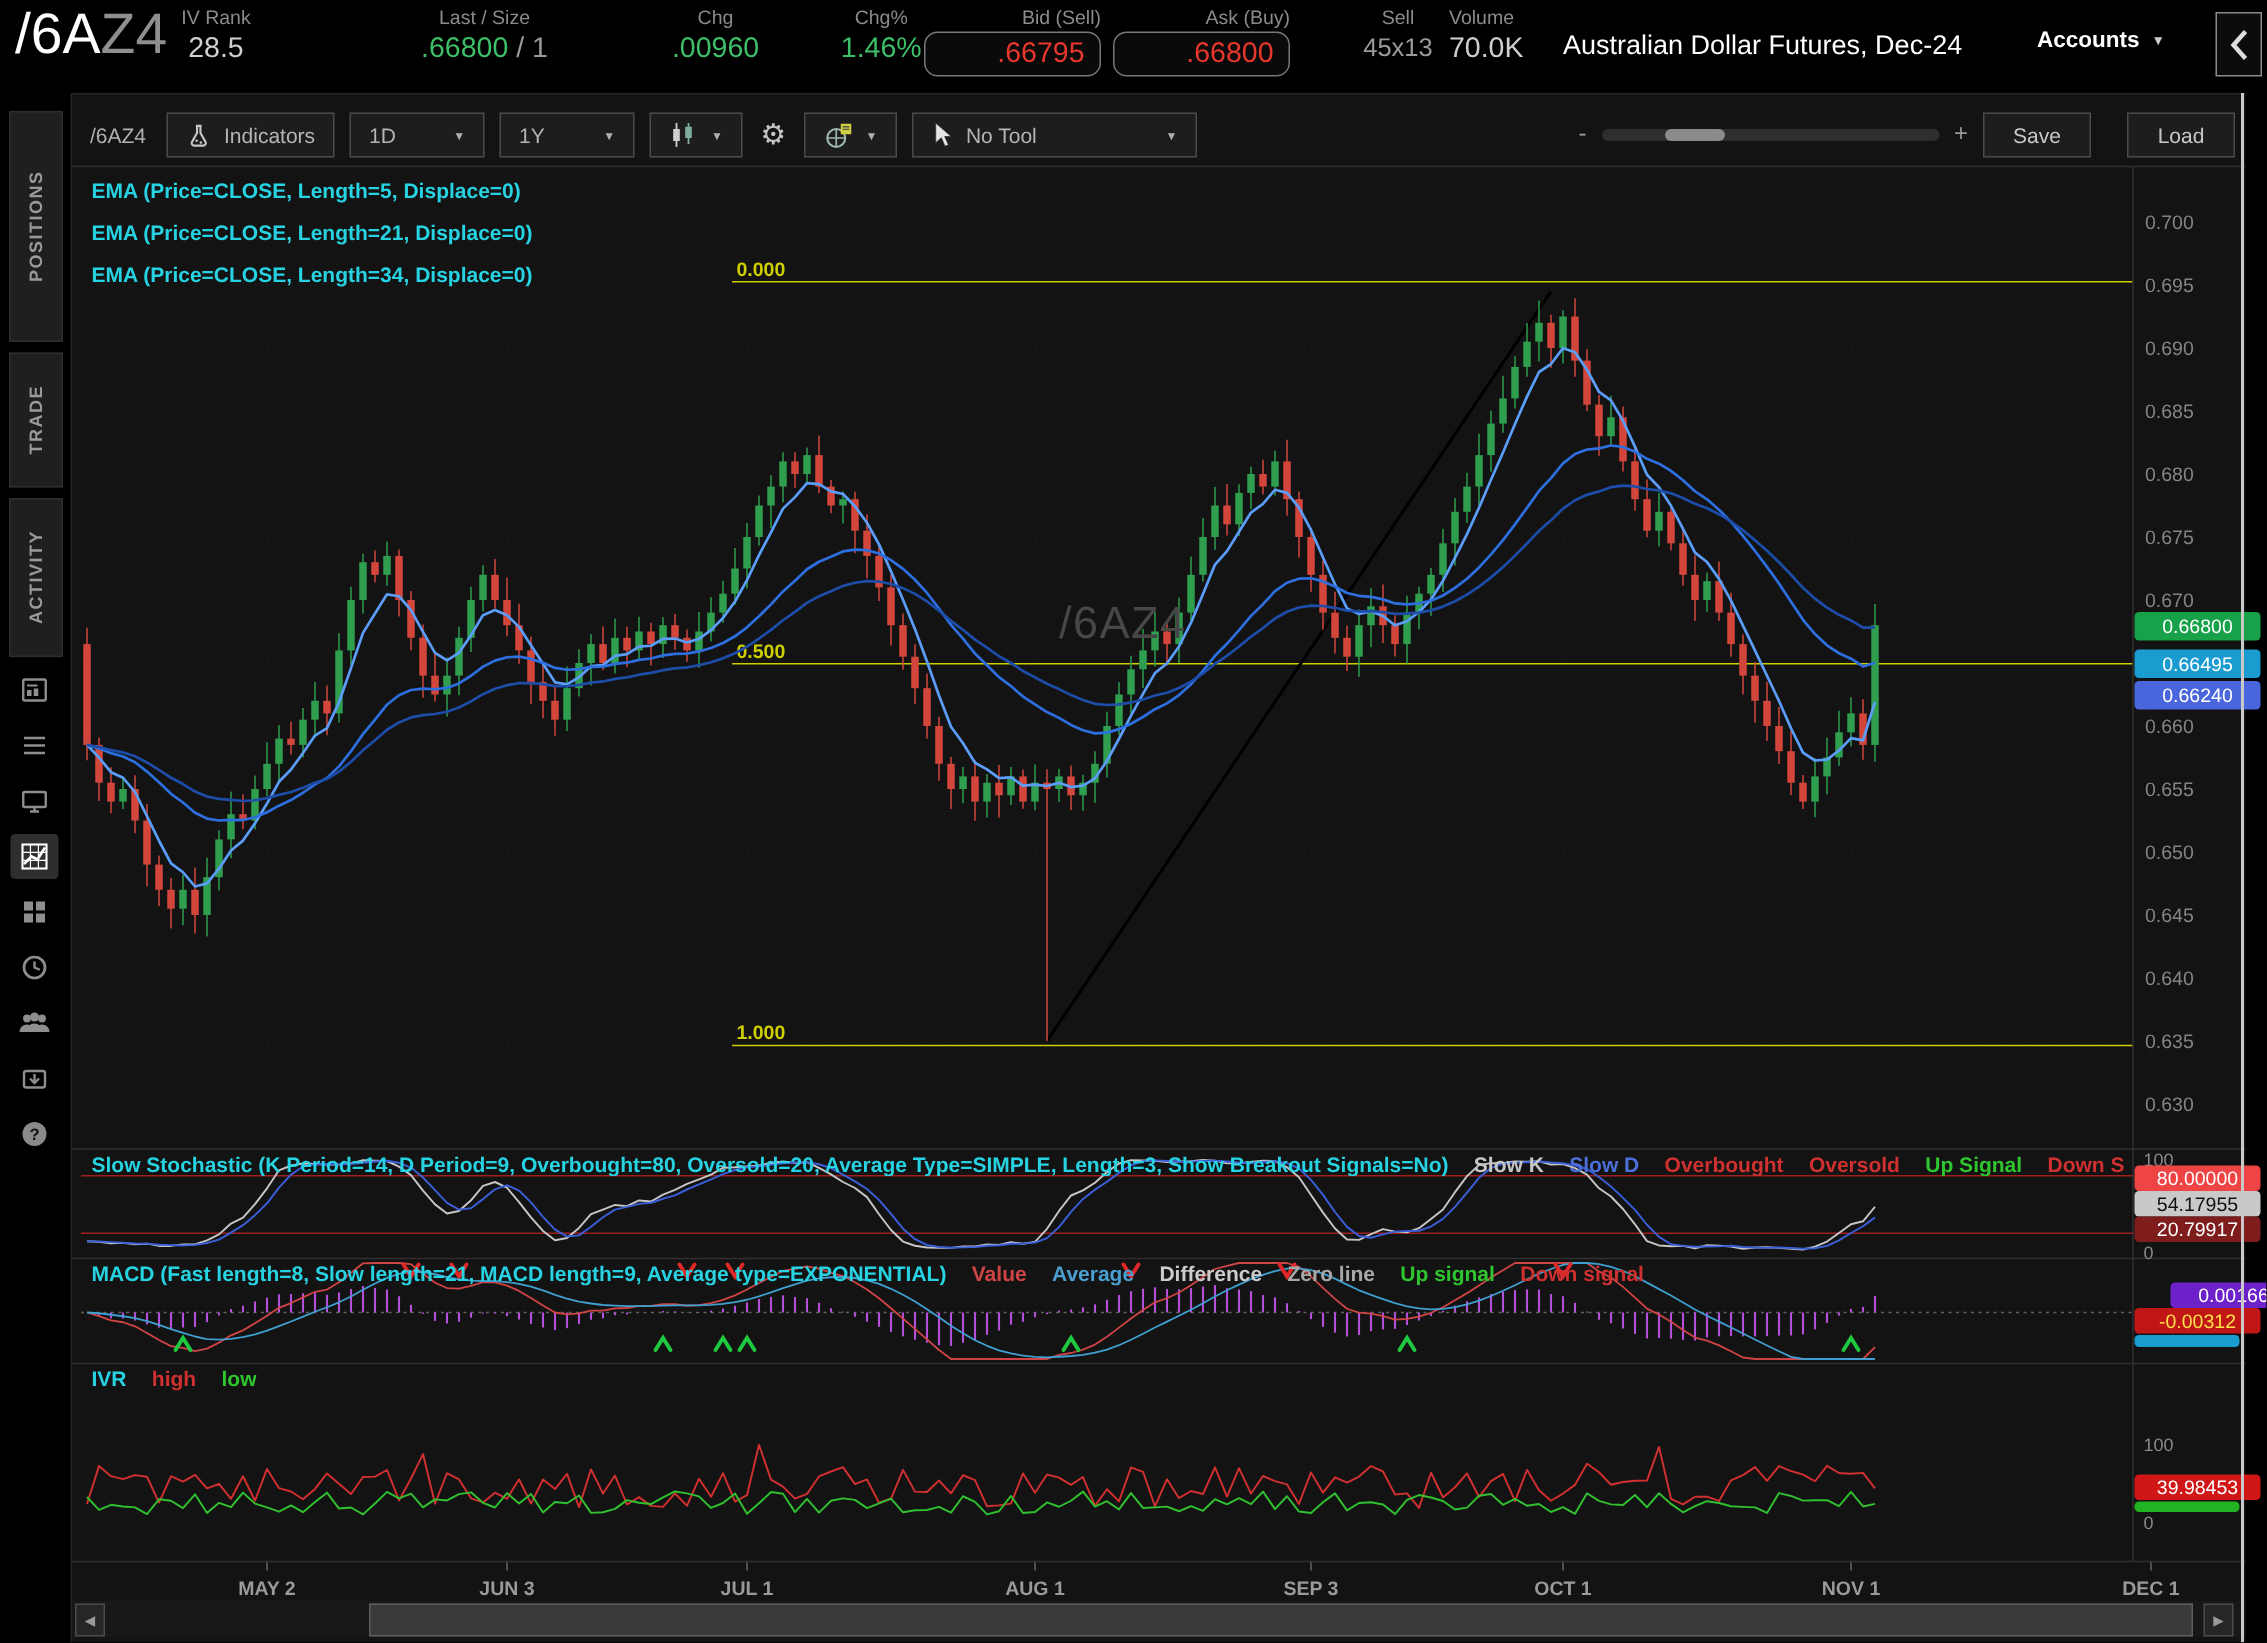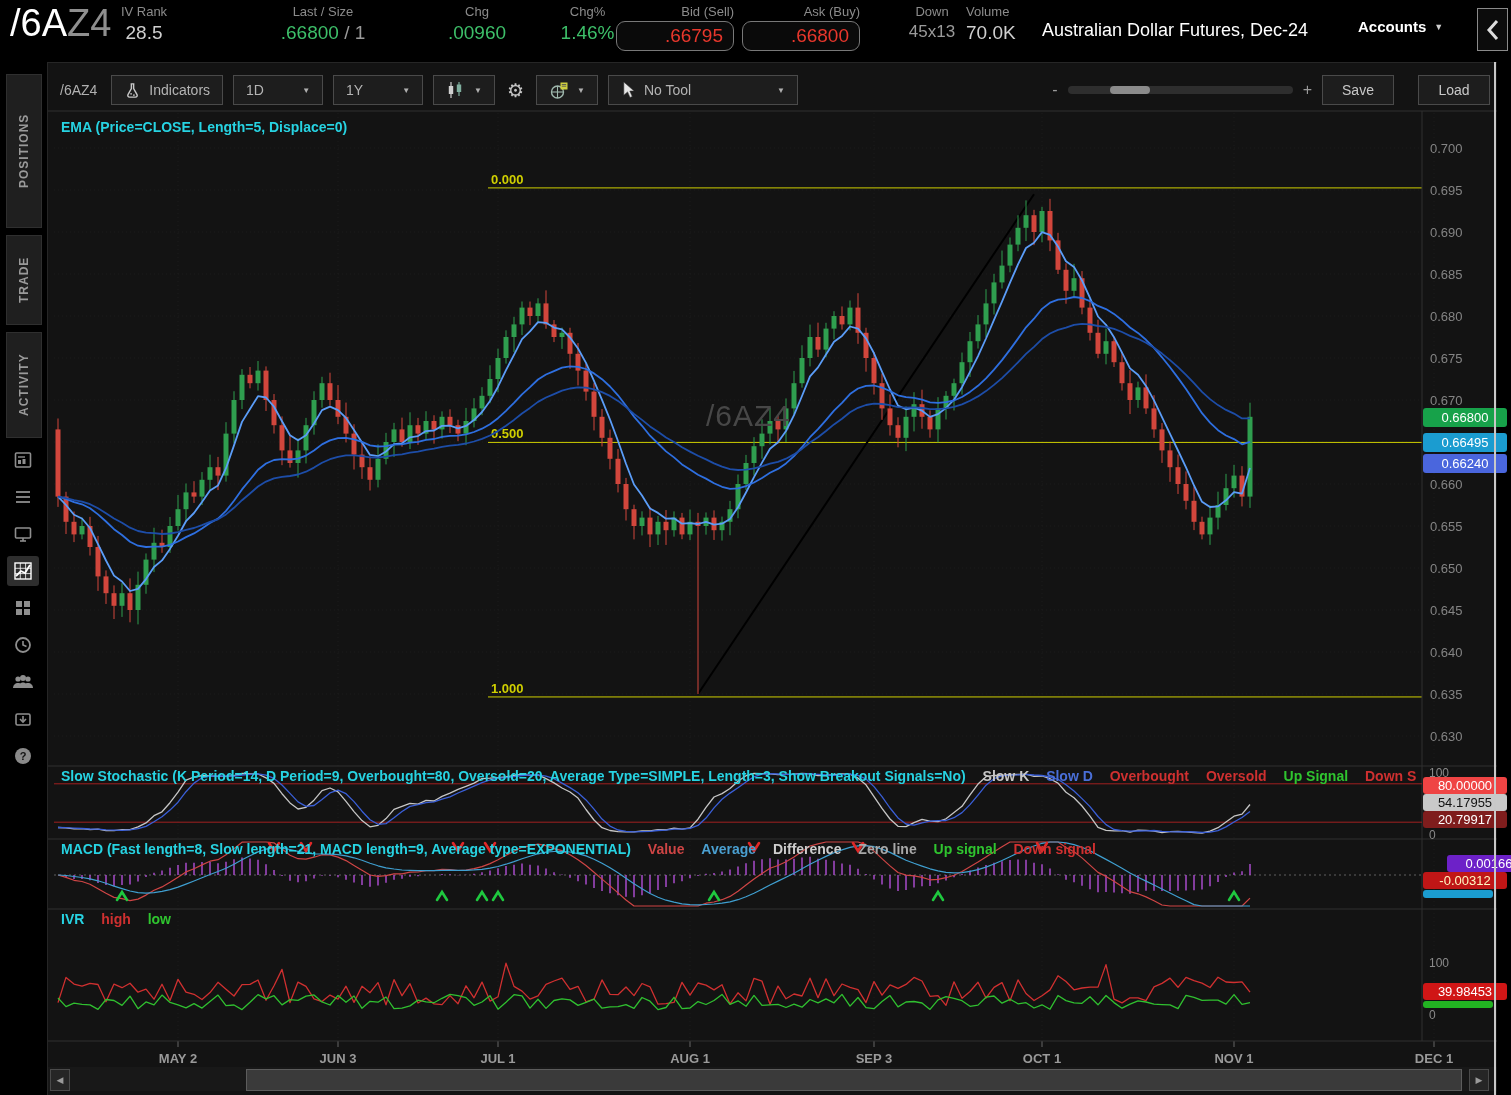--- a/index.html
+++ b/index.html
@@ -118,21 +118,21 @@
           <span class="red">.66795</span>
         </div>
     </div>
     <div class="hcol" style="left:742px;width:118px;">
       <div class="hlab" style="text-align:right;">Ask (Buy)</div>
       <div class="pricebox">
           <span class="red">.66800</span>
         </div>
     </div>
     <div class="hcol" style="left:888px;width:88px;">
-      <div class="hlab">Down</div>
+      <div class="hlab">Sell</div>
       <div class="hval dim" style="font-size:17px;">45x13</div>
     </div>
     <div class="hcol" style="left:966px;width:76px;">
       <div class="hlab" style="text-align:left;">Volume</div>
       <div class="hval" style="text-align:left;">70.0K</div>
     </div>
     <div class="title">Australian Dollar Futures, Dec-24</div>
     <div class="accounts">
       <span>Accounts</span>
       <span class="caret">▼</span>
@@ -834,20 +834,22 @@
       <div class="zoom-track">
         <div class="zoom-thumb"></div>
       </div>
       <span class="zoom-sign">+</span>
       <button class="tb-btn btn-save">Save</button>
       <button class="tb-btn btn-load">Load</button>
     </div>
 
     <div class="ema-labels">
       <div>EMA (Price=CLOSE, Length=5, Displace=0)</div>
+      <div>EMA (Price=CLOSE, Length=21, Displace=0)</div>
+      <div>EMA (Price=CLOSE, Length=34, Displace=0)</div>
     </div>
 
     <div class="watermark">/6AZ4</div>
 
     <div class="badge pbadge pb1" style="background-color: rgb(23, 162, 74);">0.66800</div>
     <div class="badge pbadge pb2" style="background-color: rgb(27, 156, 208);">0.66495</div>
     <div class="badge pbadge pb3" style="background-color: rgb(74, 102, 221);">0.66240</div>
 
     <div class="panel-head ph-stoch">
       <span class="ph-title">Slow Stochastic (K Period=14, D Period=9, Overbought=80, Oversold=20, Average Type=SIMPLE, Length=3, Show Breakout Signals=No)</span>
@@ -865,21 +867,21 @@
     <div class="panel-head ph-macd">
       <span class="ph-title">MACD (Fast length=8, Slow length=21, MACD length=9, Average type=EXPONENTIAL)</span>
       <span class="ph-item c-val">Value</span>
       <span class="ph-item c-avg">Average</span>
       <span class="ph-item c-diff">Difference</span>
       <span class="ph-item c-zero">Zero line</span>
       <span class="ph-item c-up">Up signal</span>
       <span class="ph-item c-red">Down signal</span>
     </div>
     <div class="badge mb1" style="background-color: rgb(109, 33, 200); color: rgb(255, 255, 255);">0.00166</div>
-    <div class="badge mb2" style="background-color: rgb(192, 22, 22); color: #fef9c3;">-0.00312</div>
+    <div class="badge mb2" style="background-color: rgb(192, 22, 22); color: #fde047;">-0.00312</div>
     <div class="strip strip-macd"></div>
 
     <div class="panel-head ph-ivr">
       <span class="ph-title">IVR</span>
       <span class="ph-item c-red">high</span>
       <span class="ph-item c-up">low</span>
     </div>
     <div class="badge ib1" style="background-color: rgb(208, 22, 22); color: rgb(255, 255, 255);">39.98453</div>
     <div class="strip strip-ivr"></div>
 

